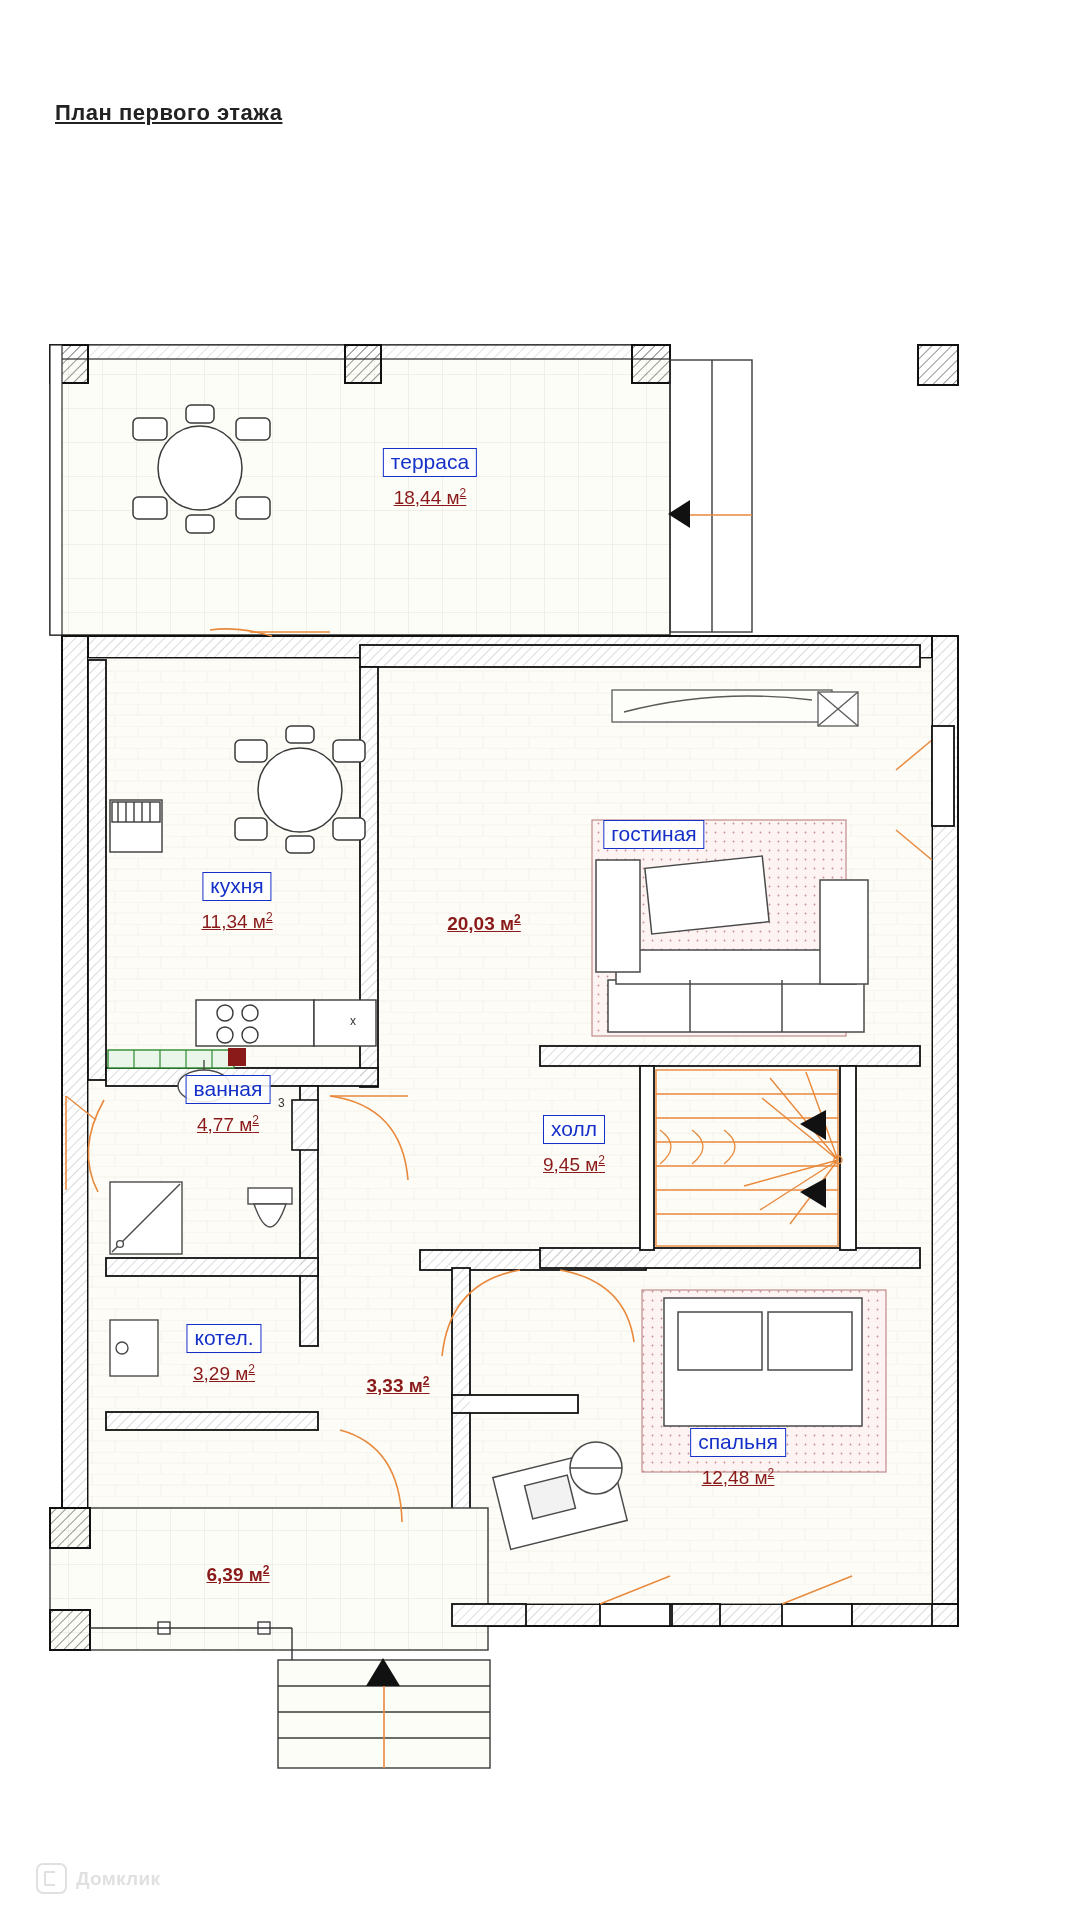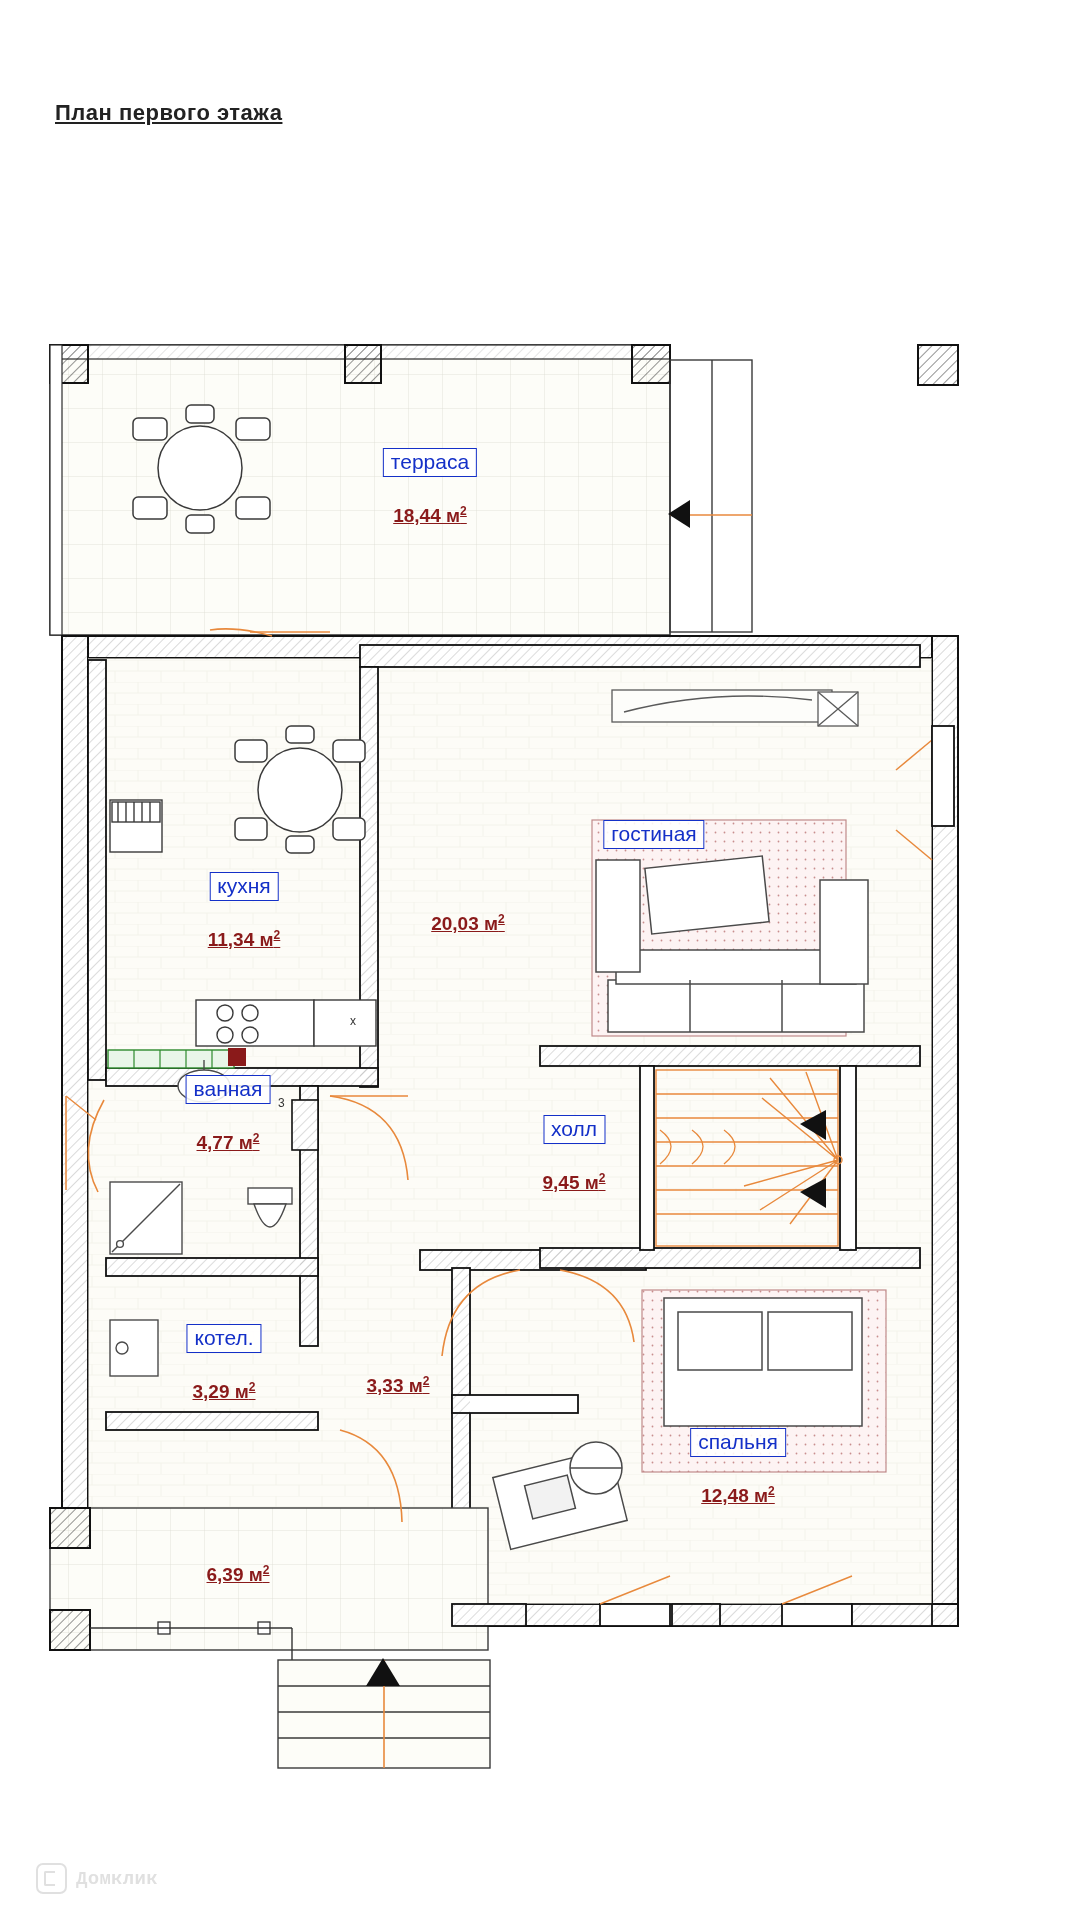--- a/index.html
+++ b/index.html
@@ -46,24 +46,24 @@
   .room-name {
     display: inline-block;
     border: 1.6px solid #1430c8;
     color: #1430c8;
     font-size: 21px;
     padding: 1px 7px 2px 7px;
     background: rgba(255,255,255,0.88);
     line-height: 1.12;
   }
   .room-area {
-    margin-top: 27px;
+    margin-top: 9px;
     color: #8a1a1a;
     font-size: 19px;
-    font-weight: bold;
+    font-weight: normal;
     text-decoration: underline;
     white-space: nowrap;
   }
   .room-area sup {
     font-size: 12px;
     text-decoration: underline;
   }
   .area-only {
     position: absolute;
     transform: translate(-50%, 0);
@@ -85,21 +85,20 @@
 
   
   #watermark {
     position: absolute;
     left: 36px;
     bottom: 26px;
     display: flex;
     align-items: center;
     gap: 9px;
     opacity: 0.30;
-    font-family: Liberation Mono, monospace;
   }
   #watermark .wm-logo {
     width: 27px; height: 27px;
     border-radius: 7px;
     border: 2.4px solid #9a9a9a;
     position: relative;
   }
   #watermark .wm-logo:after {
     content: "";
     position: absolute;
@@ -426,31 +425,31 @@
   </g>
 </svg>
 
 <div class="room-label" style="left:430px; top:448px;">
   <span class="room-name">терраса</span>
   <div class="room-area">
     <span>18,44 м</span><sup>2</sup>
   </div>
 </div>
 
-<div class="room-label" style="left:244px; top:872px;">
+<div class="room-label" style="left:237px; top:872px;">
   <span class="room-name">кухня</span>
   <div class="room-area">
     <span>11,34 м</span><sup>2</sup>
   </div>
 </div>
 
 <div class="room-label" style="left:654px; top:820px;">
   <span class="room-name">гостиная</span>
 </div>
-<div class="area-only" style="left:468px; top:912px;">
+<div class="area-only" style="left:484px; top:912px;">
   <span>20,03 м</span><sup>2</sup>
 </div>
 
 <div class="room-label" style="left:228px; top:1075px;">
   <span class="room-name">ванная</span>
   <div class="room-area">
     <span>4,77 м</span><sup>2</sup>
   </div>
 </div>
 

